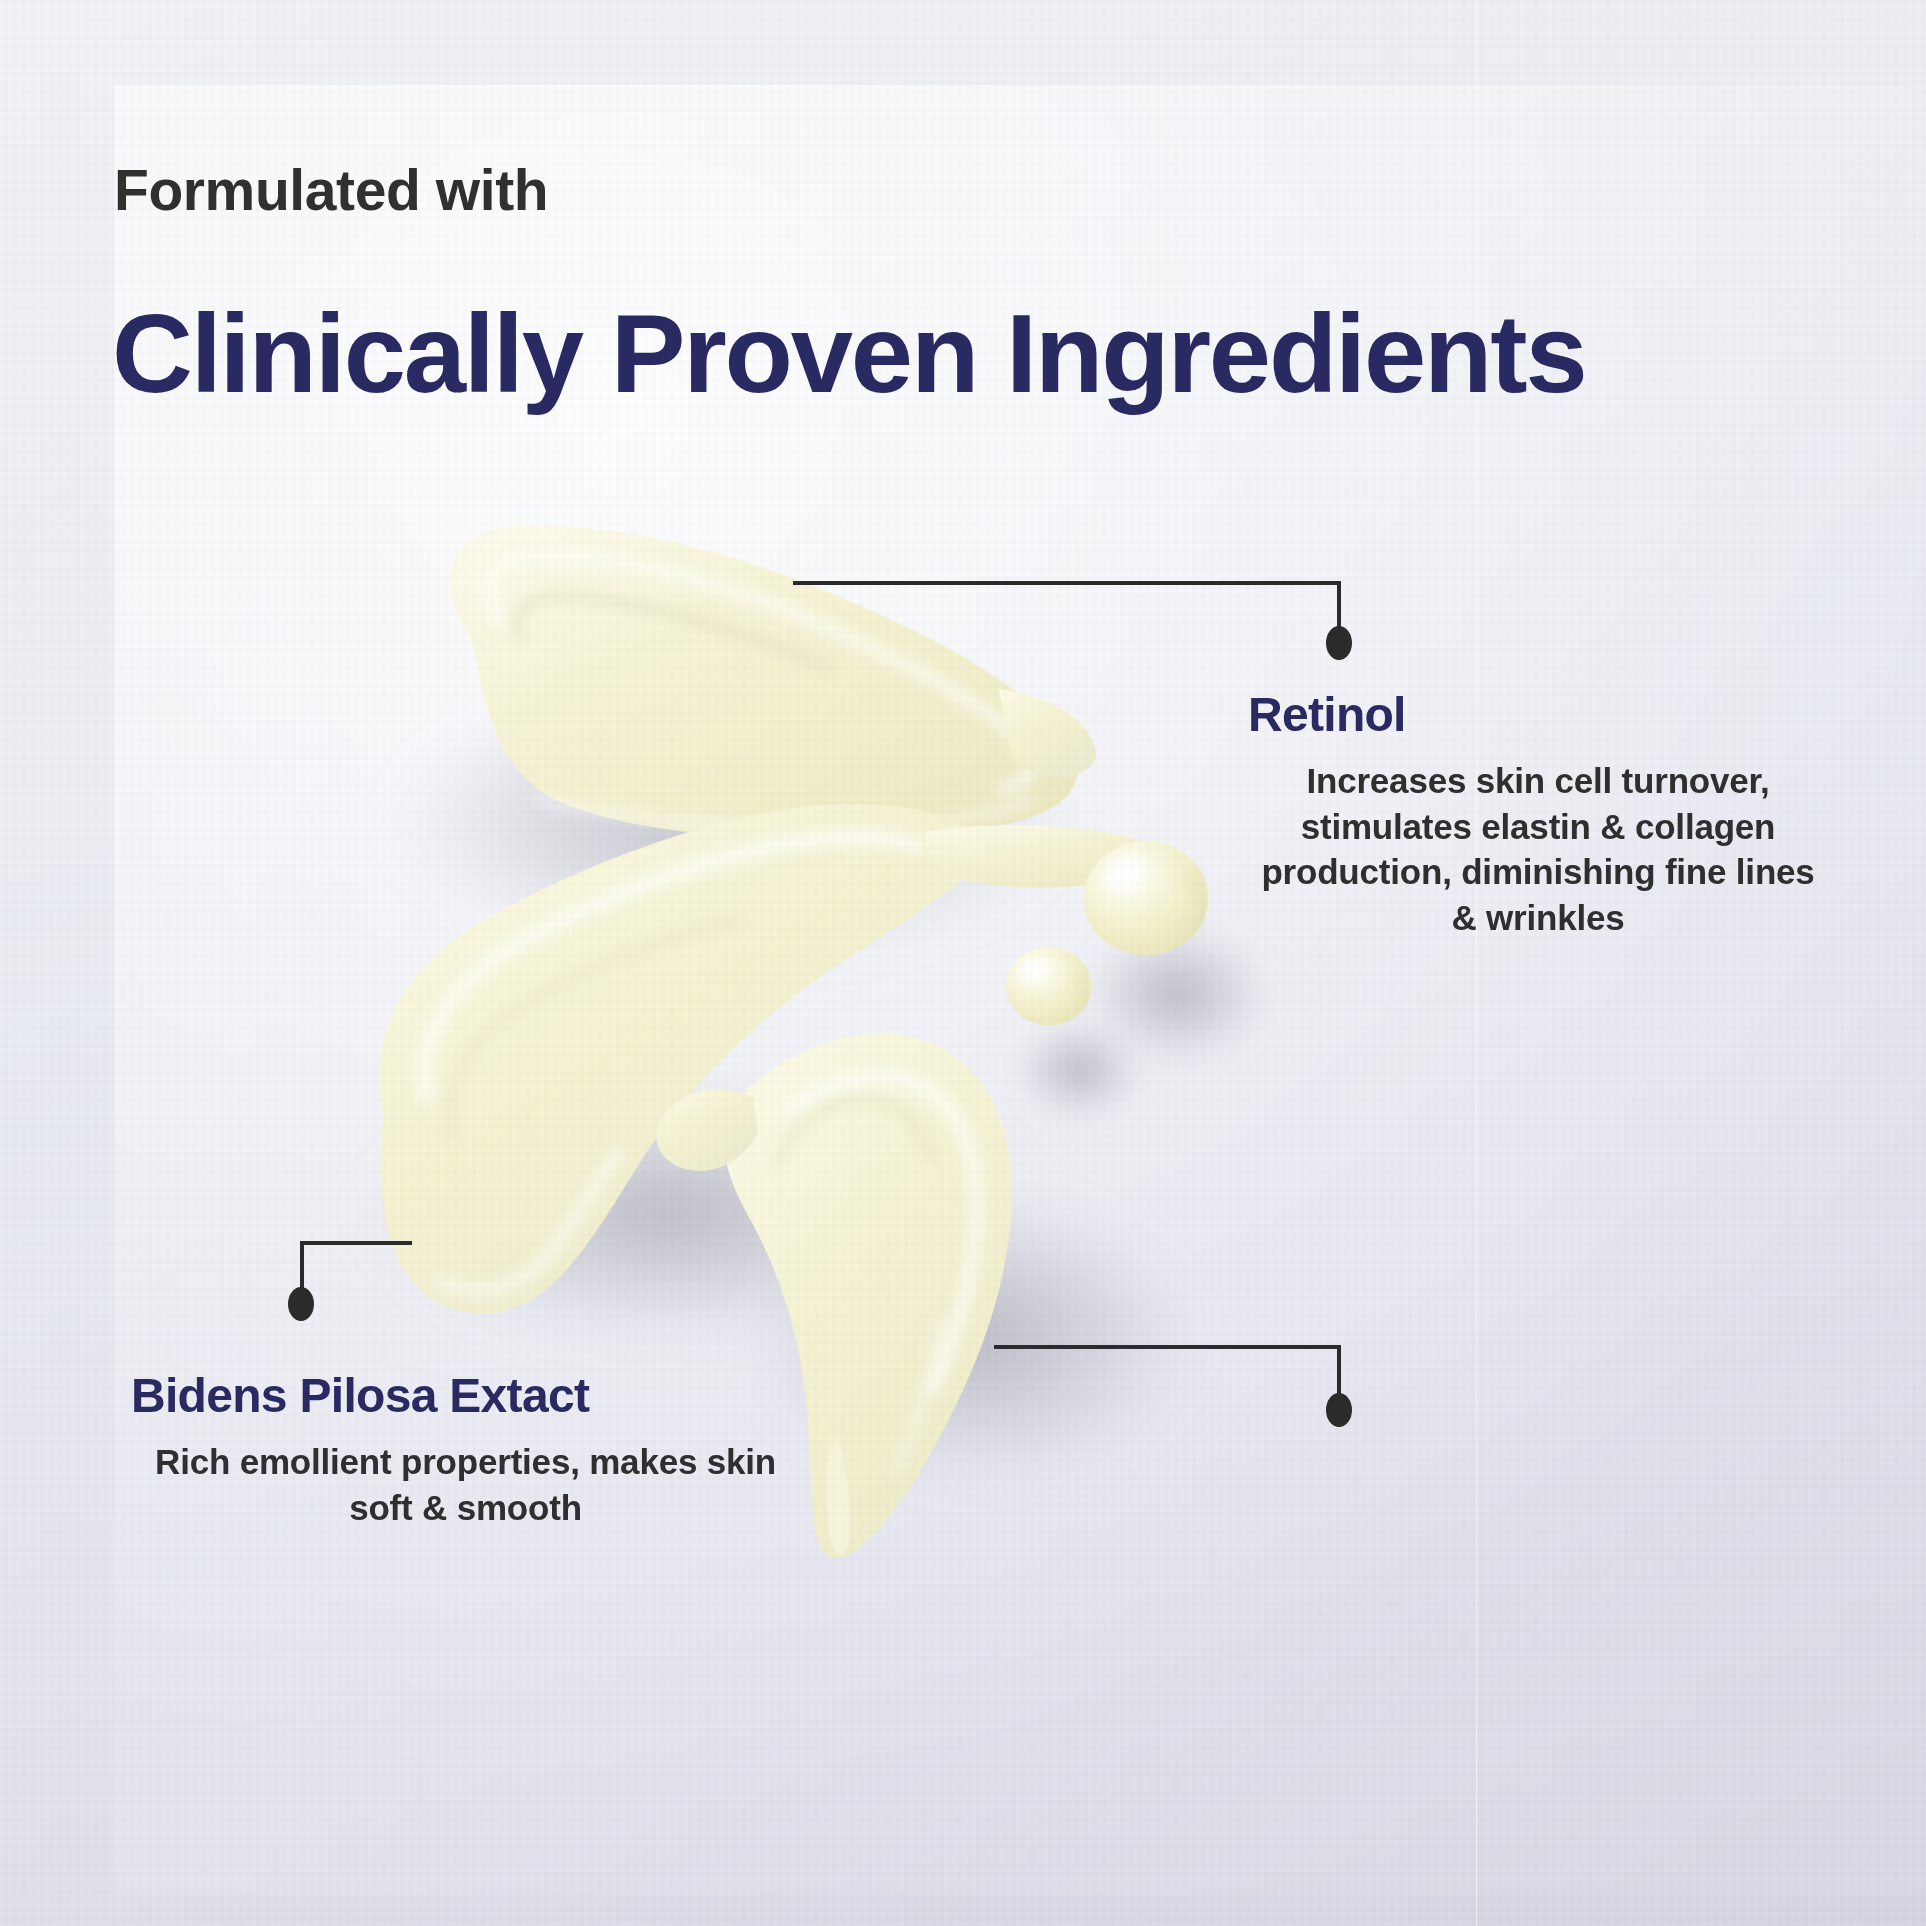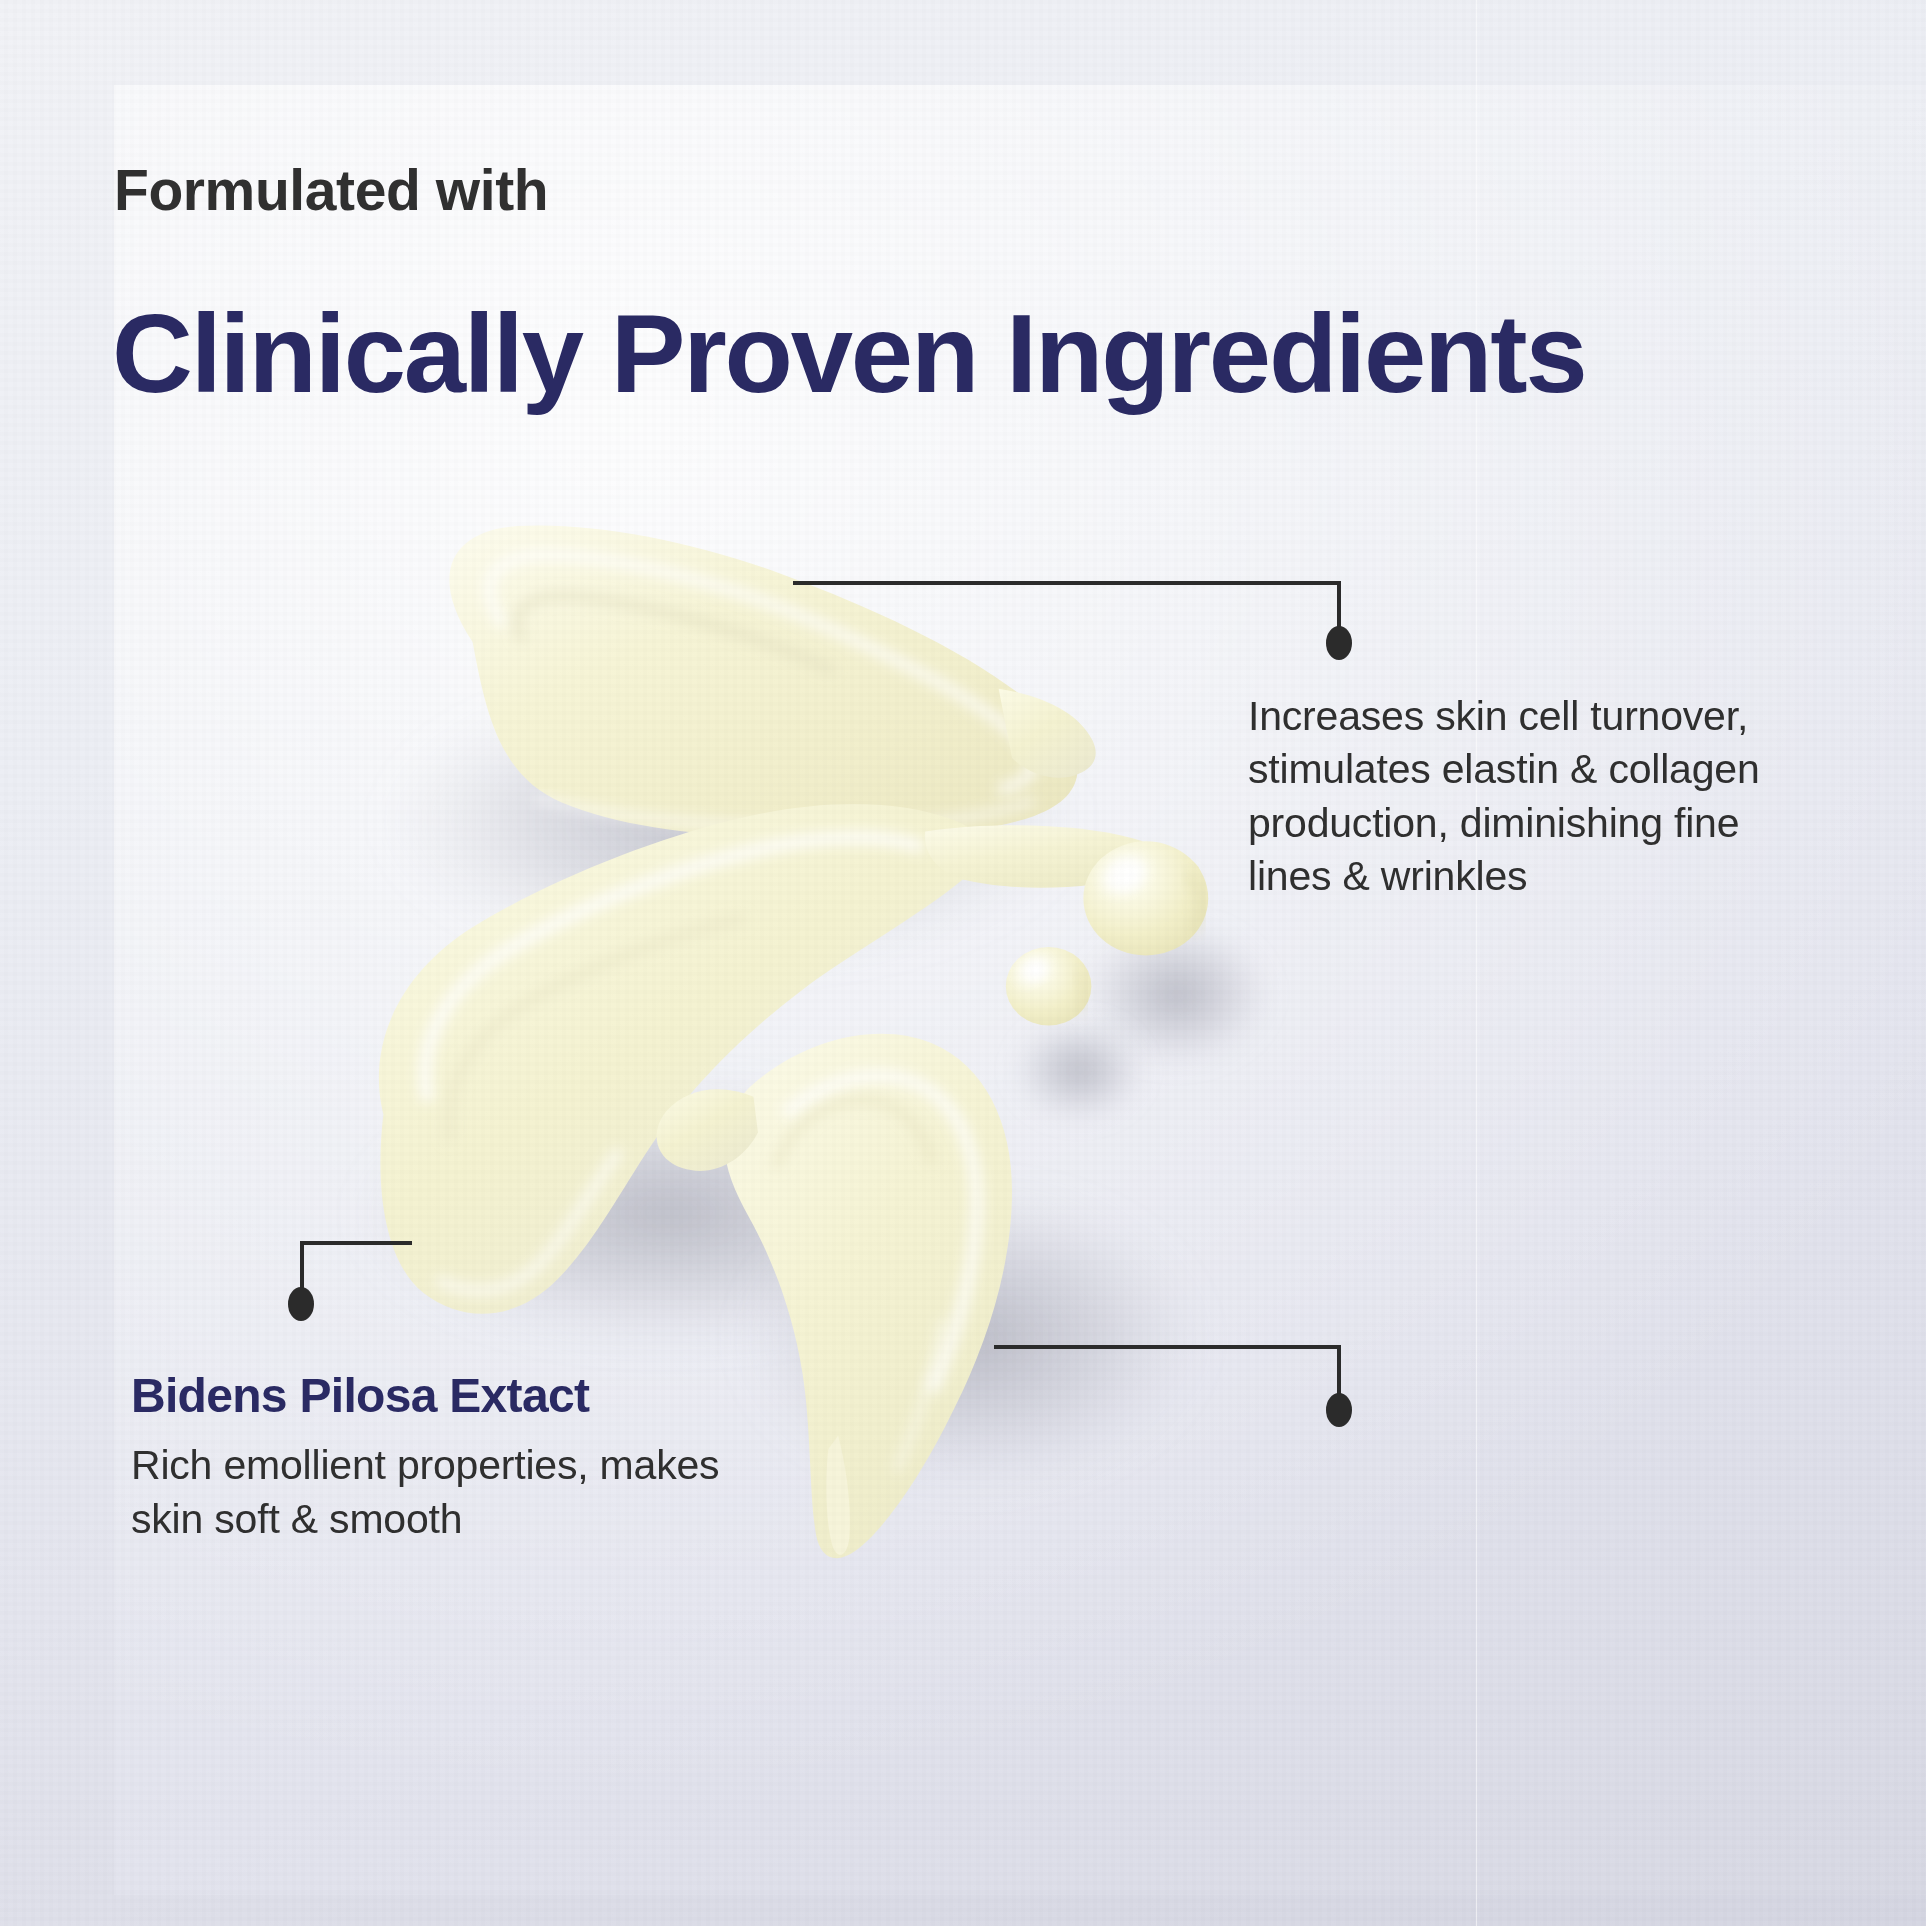--- a/index.html
+++ b/index.html
@@ -51,22 +51,22 @@
     position:absolute;left:112px;top:223px;
     font-size:112px;line-height:1.0;font-weight:800;
     color:#2a2a63;letter-spacing:-2.2px;white-space:nowrap;
   }
   .ing-title{
     font-size:48px;line-height:1.05;font-weight:800;
     color:#2a2a63;letter-spacing:-0.7px;white-space:nowrap;
     margin:0 0 18px 0;
   }
   .ing-body{
-    font-size:41px;line-height:1.30;font-weight:400;
-    color:#2f2f2f;letter-spacing:-0.2px;margin:0;
+    font-size:35px;line-height:1.30;font-weight:700;
+    color:#2f2f2f;letter-spacing:-0.2px;margin:0;text-align:center;
   }
   .callout{position:absolute;}
   #callout-retinol{left:1248px;top:690px;width:580px;}
   #callout-bidens {left:131px; top:1351px;width:669px;margin-top:20px;}
   #callout-elaeis {left:1122px;top:1458px;width:678px;}
 
   
   .leader{position:absolute;}
   .lead-h{position:absolute;height:4px;background:#2b2b2b;}
   .lead-v{position:absolute;width:3.6px;background:#2b2b2b;}
@@ -260,20 +260,21 @@
   <div class="leader" id="leader-elaeis">
     <div class="lead-h"></div>
     <div class="lead-v"></div>
     <div class="lead-dot"></div>
   </div>
 
   <div class="kicker">Formulated with</div>
   <h1 class="headline">Clinically Proven Ingredients</h1>
 
   <div class="callout" id="callout-retinol">
+    <div class="ing-title">Retinol</div>
     <p class="ing-body">Increases skin cell turnover, stimulates elastin &amp; collagen production, diminishing fine lines &amp; wrinkles</p>
   </div>
 
   <div class="callout" id="callout-bidens">
     <div class="ing-title">Bidens Pilosa Extact</div>
     <p class="ing-body">Rich emollient properties, makes skin soft &amp; smooth</p>
   </div>
 
 
 </div>

